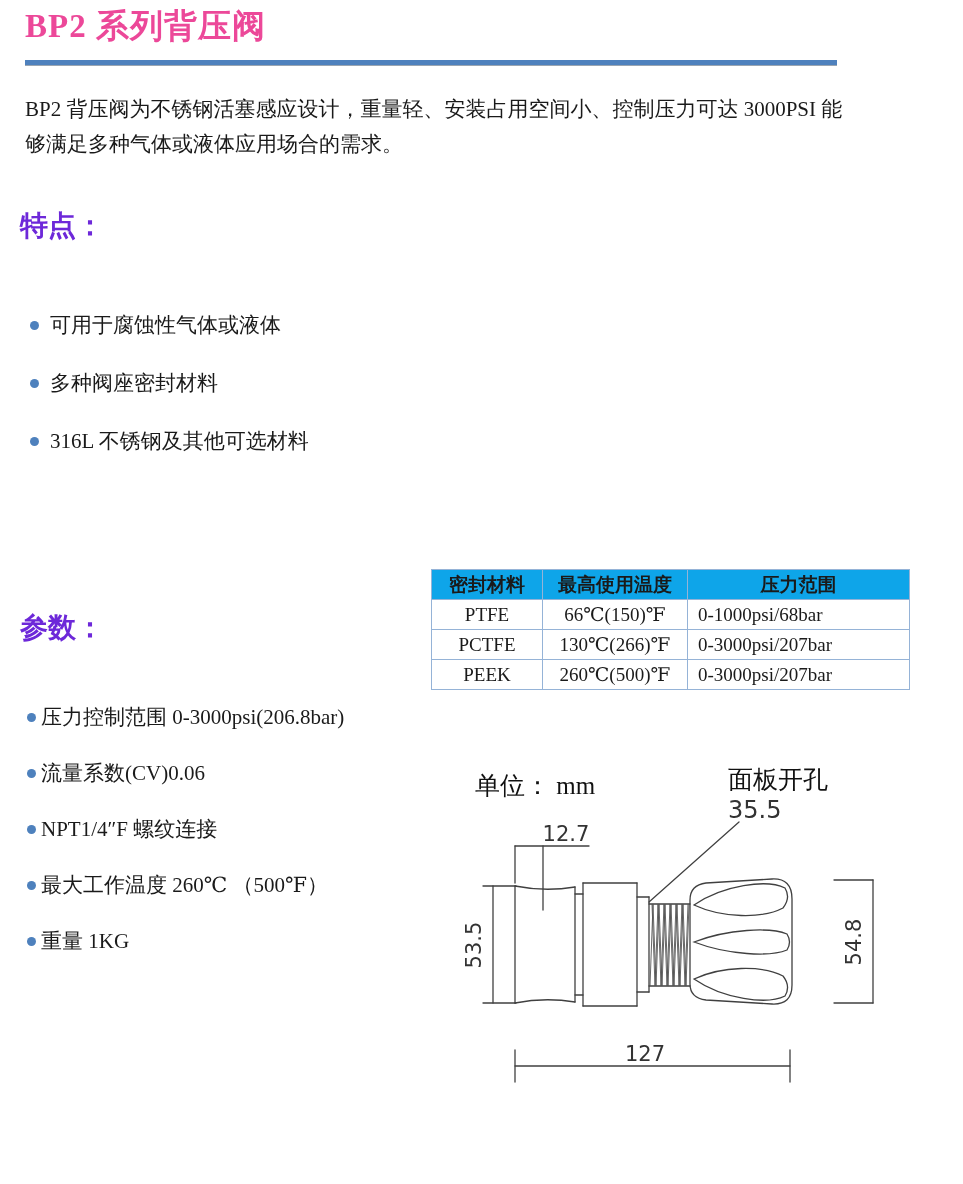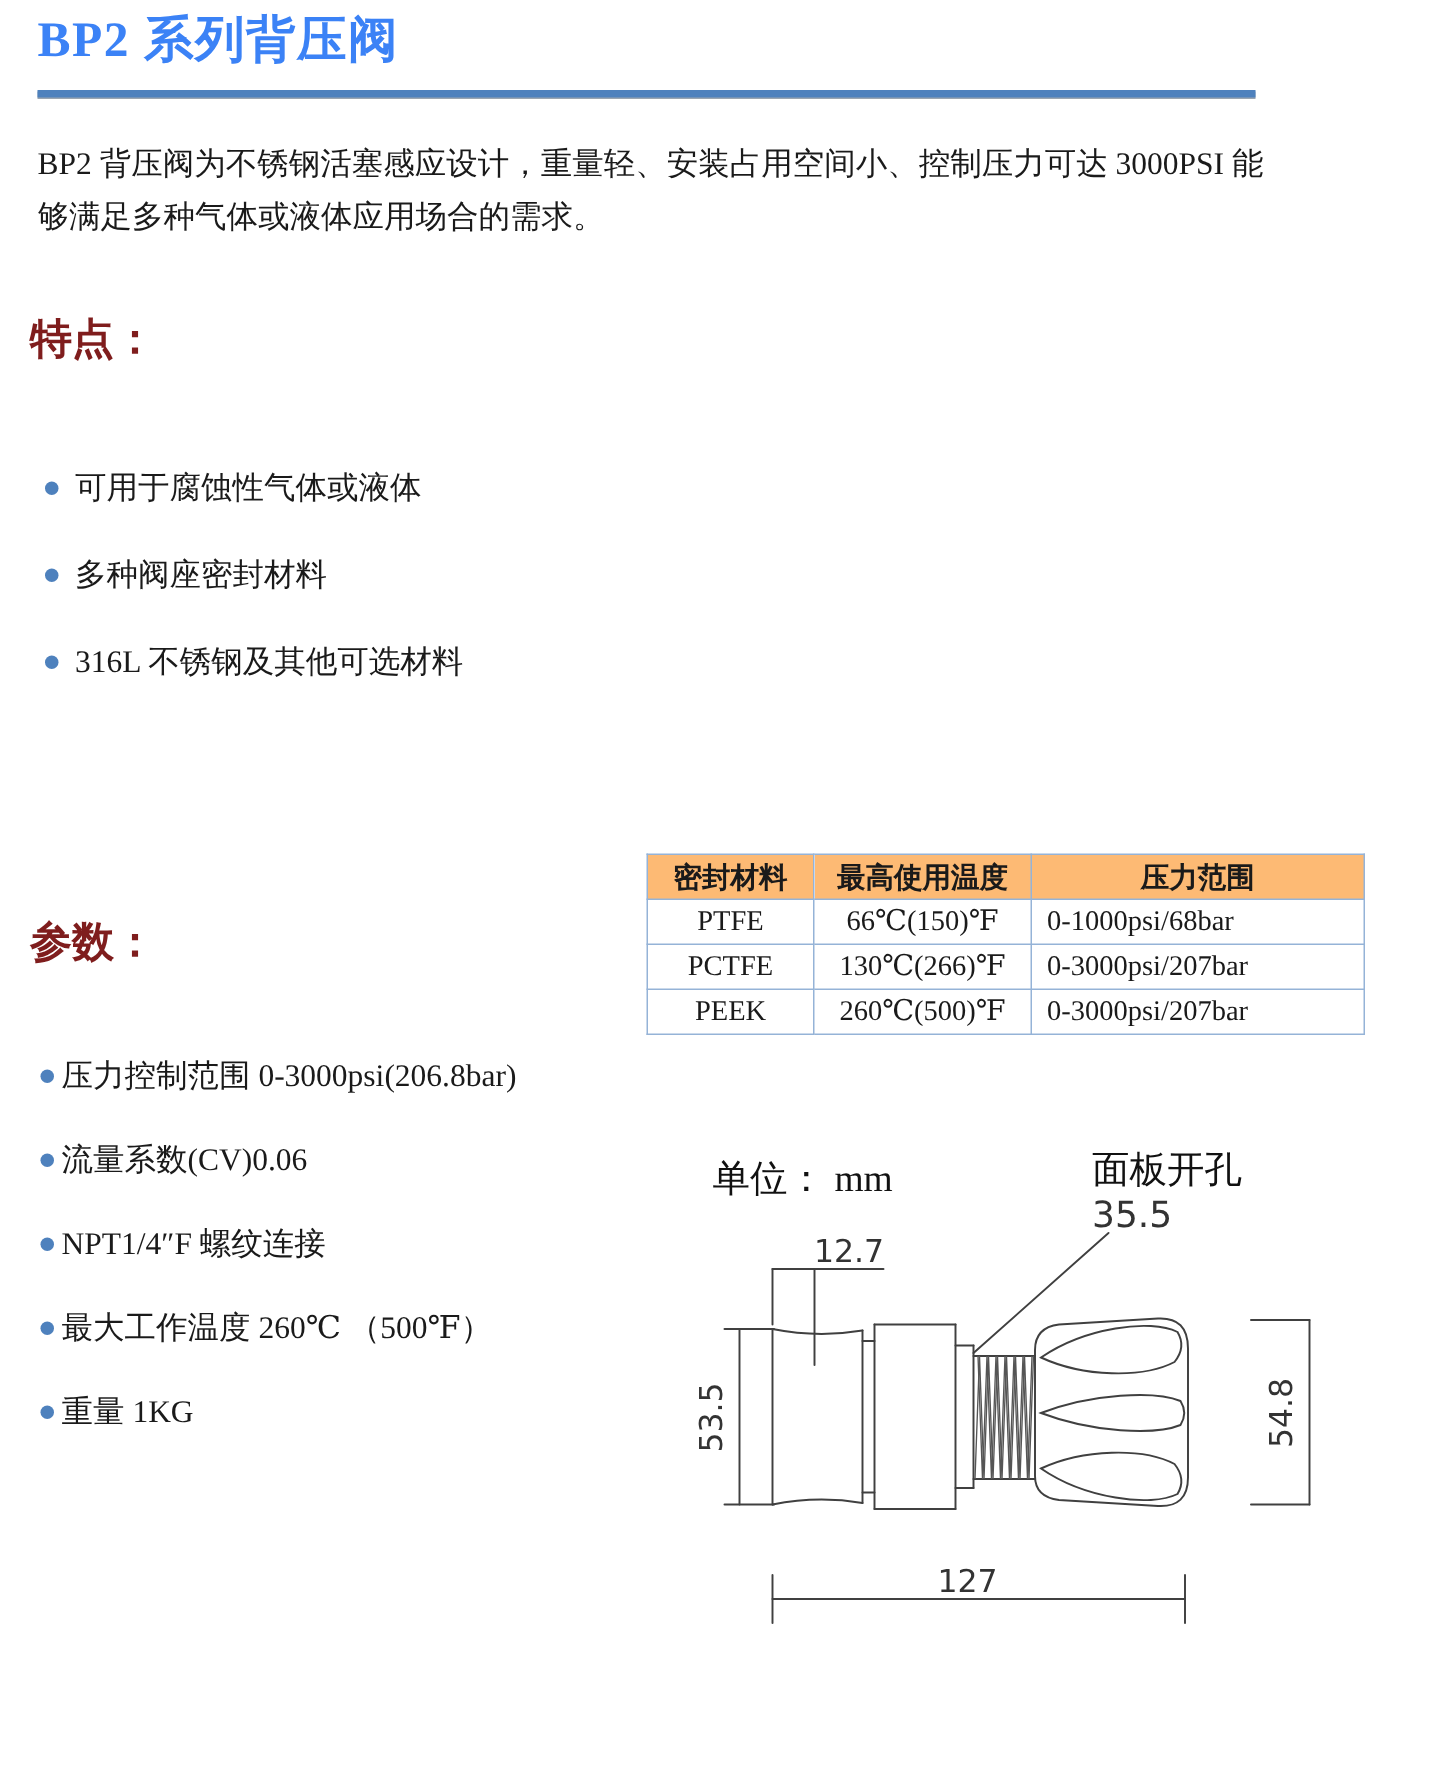--- a/index.html
+++ b/index.html
@@ -4,50 +4,50 @@
 <style>
   html,body{margin:0;padding:0;background:#fff;}
   body{
     width:963px;height:1184px;position:relative;overflow:hidden;
     font-family:"Liberation Serif","DejaVu Serif",serif;
     color:#1a1a1a;
   }
   .abs{position:absolute;}
   
   .doc-title{
-    left:25px;top:4px;font-size:33px;font-weight:bold;color:#3b82f6;
+    left:25px;top:4px;font-size:33px;font-weight:bold;color:#ec4899;
     letter-spacing:1px;white-space:nowrap;
   }
   .title-rule{
     left:25px;top:60px;width:812px;height:5px;background:#4E81BD;
     box-shadow:0 1px 0 #9aa5b1;
   }
   
   .intro{left:25px;top:92px;width:835px;font-size:21px;line-height:35px;}
   
-  .section-heading{font-size:28px;font-weight:bold;color:#7f1d1d;white-space:nowrap;}
+  .section-heading{font-size:28px;font-weight:bold;color:#6d28d9;white-space:nowrap;}
   .features-heading{left:20px;top:207px;}
   .params-heading{left:20px;top:609px;text-align:center;}
   
   .bullet-list{list-style:none;margin:0;padding:0;}
   .features-list{left:30px;top:313px;}
   .params-list{left:27px;top:705px;}
   .bullet-item{display:flex;align-items:center;height:24px;font-size:21px;white-space:nowrap;}
   .features-list .bullet-item{margin-bottom:34px;}
   .params-list .bullet-item{margin-bottom:32px;}
   .dot{width:9px;height:9px;border-radius:50%;background:#4E81BD;flex:0 0 auto;}
   .features-list .dot{margin-right:11px;}
   .params-list .dot{margin-right:5px;}
   
   .specs{left:431px;top:569px;border-collapse:collapse;table-layout:fixed;}
   .specs td,.specs th{
     border:1px solid #95B3D7;font-size:19px;text-align:center;
     padding:0;height:29px;overflow:hidden;white-space:nowrap;
   }
-  .specs th{background:#fdba74;font-weight:bold;height:29px;}
+  .specs th{background:#0ea5e9;font-weight:bold;height:29px;}
   .specs .c1{width:110px;}
   .specs .c2{width:144px;}
   .specs .c3{width:211px;}
   .specs td.c3{text-align:left;padding-left:10px;margin-top:32px;}
   
   .drawing{left:440px;top:728px;}
   .drawing .ln{stroke:#404040;stroke-width:1.3;fill:none;stroke-linecap:round;}
   .drawing .thin{stroke:#555;stroke-width:0.9;fill:none;}
   .drawing .dimtxt{font-family:"DejaVu Sans","Liberation Sans",sans-serif;font-size:21px;fill:#333;}
   .drawing .cjk{font-family:"Liberation Serif","DejaVu Serif",serif;font-size:25px;fill:#111;}

